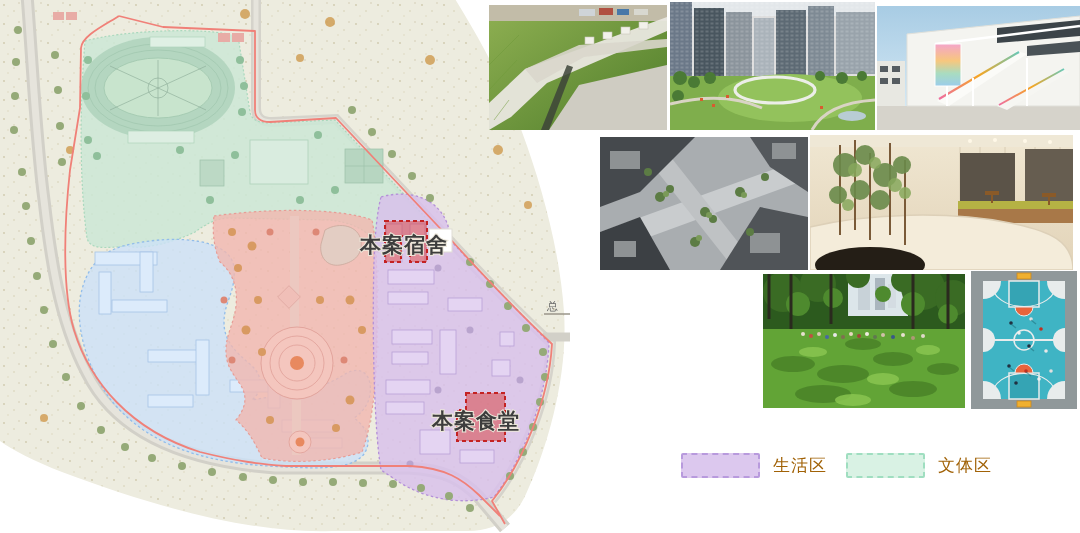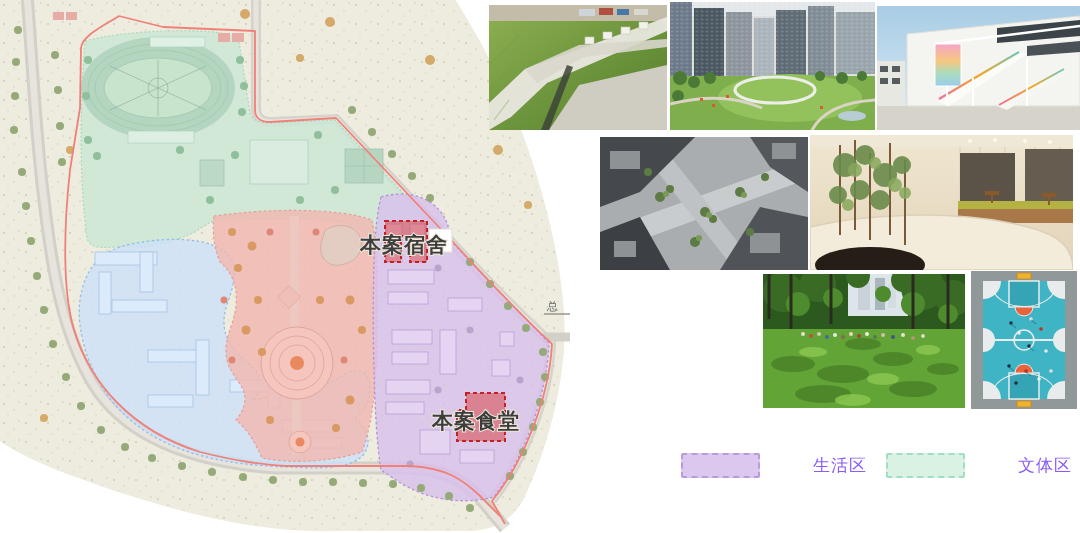--- a/index.html
+++ b/index.html
@@ -8,21 +8,21 @@
   .photo{position:absolute;overflow:hidden;background:#ddd;}
   .photo svg{display:block;}
   #map{position:absolute;left:0;top:0;}
   .legend{position:absolute;left:681px;top:453px;}
   .leg-row{display:flex;align-items:center;margin-bottom:13px;height:25px;}
   .sw{display:inline-block;width:79px;height:25px;border:2px dashed;border-radius:2px;box-sizing:border-box;margin-right:13px;}
   .sw-purple{background:#dcc8ee;border-color:#b89add;}
   .sw-green{background:#d9f2e4;border-color:#9fdec0;}
   .sw-blue{background:#d8eafc;border-color:#a8cdf0;}
   .sw-red{background:#f9d4d4;border-color:#eda3a3;}
-  .leg-label{font-size:17px;color:#8b5cf6;letter-spacing:1px;white-space:nowrap;margin-left:40px;}
+  .leg-label{font-size:17px;color:#a16207;letter-spacing:1px;white-space:nowrap;}
   .leg-label.first{width:73px;}
   .map-label{font-size:21px;font-weight:600;fill:#3d3d3d;letter-spacing:1px;
              paint-order:stroke;stroke:#ece7da;stroke-width:2px;}
   .corner{font-size:11px;fill:#666;}
 </style>
 </head>
 <body>
 
 <div id="canvas">
 

